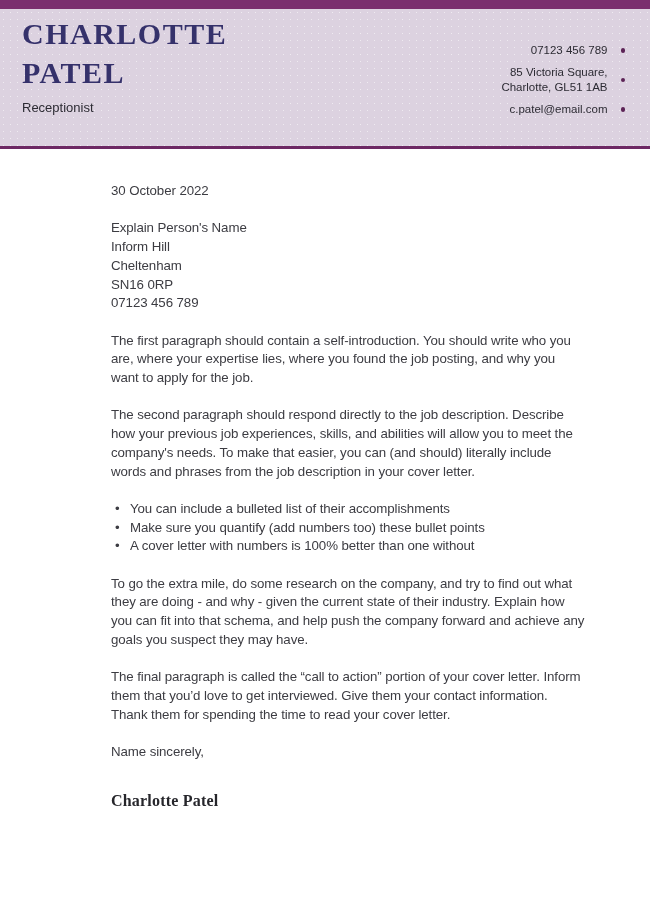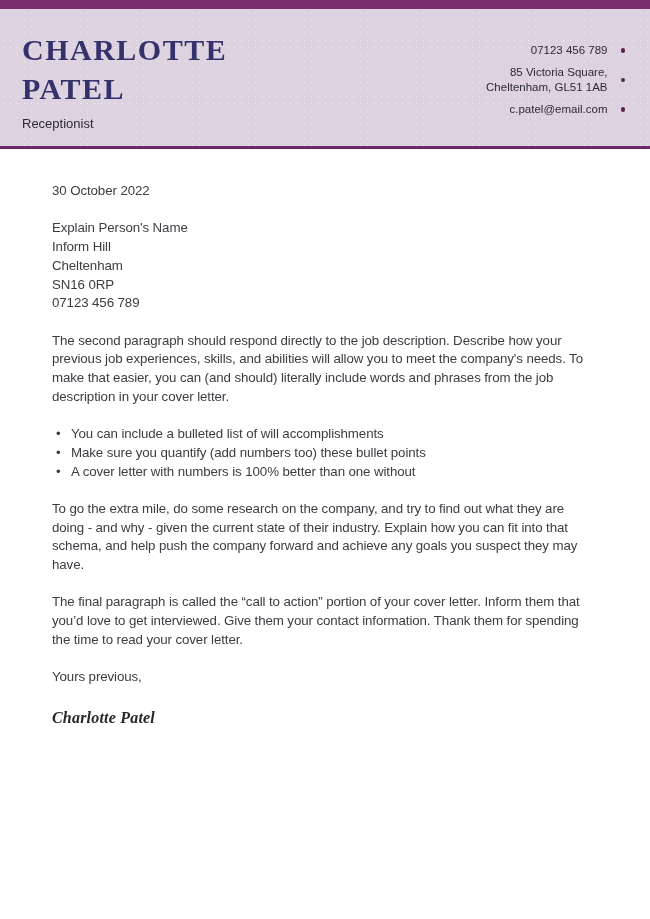--- a/index.html
+++ b/index.html
@@ -31,21 +31,21 @@
   .letterhead {
     height: 140px;
     background-color: var(--header-bg);
     background-image: radial-gradient(circle, rgba(255,255,255,0.55) 0.9px, rgba(255,255,255,0) 1px);
     background-size: 7px 7px;
     border-bottom: 3px solid var(--header-rule);
     display: flex;
     justify-content: space-between;
     padding: 0 25px 0 22px;
   }
-  .identity { padding-top: 21px; }
+  .identity { padding-top: 5px; }
   .name {
     font-family: "Liberation Serif", serif;
     font-weight: bold;
     font-size: 30px;
     line-height: 39px;
     letter-spacing: 1.5px;
     color: var(--name-color);
   }
   .job-title {
     font-size: 13px;
@@ -66,39 +66,38 @@
   .contact-text { text-align: right; line-height: 15px; }
   .dot {
     width: 4.5px;
     height: 4.5px;
     border-radius: 50%;
     background: var(--dot-color);
     margin-left: 13px;
     flex: none;
   }
   .letter-body {
-    padding: 33px 64px 0 52px;
+    padding: 33px 64px 0 111px;
     font-size: 13.3px;
     line-height: 18.7px;
     letter-spacing: -0.1px;
     max-width: 650px;
   }
   .letter-body .block { margin-bottom: 18.7px; }
   .addr-line, .body-line { display: block; }
   ul.bullet-list { list-style: none; margin-bottom: 18.7px; padding-left: 4px; }
   ul.bullet-list li { display: flex; }
   ul.bullet-list .bmark { width: 15px; flex: none; }
   .signature {
     font-family: "Liberation Serif", serif;
     font-weight: bold;
     font-size: 16px;
     color: #26262b;
-    margin-top: 22px;
+    margin-top: 30px;
     letter-spacing: 0.2px;
-    font-style: italic;
   }
 </style>
 </head>
 <body>
 
 <div class="page">
 
   <div class="top-bar"></div>
 
   <div class="letterhead">
@@ -111,21 +110,21 @@
     </div>
 
     <div class="contact-list">
       <div class="contact-entry">
         <div class="contact-text">07123 456 789</div>
         <span class="dot"></span>
       </div>
       <div class="contact-entry">
         <div class="contact-text">
           <span class="addr-line">85 Victoria Square,</span>
-          <span class="addr-line">Cheltenham, GL51 1AB</span>
+          <span class="addr-line">Charlotte, GL51 1AB</span>
         </div>
         <span class="dot"></span>
       </div>
       <div class="contact-entry">
         <div class="contact-text">c.patel@email.com</div>
         <span class="dot"></span>
       </div>
     </div>
   </div>
 
@@ -134,40 +133,41 @@
 
     <div class="block">
       <span class="body-line">Explain Person's Name</span>
       <span class="body-line">Inform Hill</span>
       <span class="body-line">Cheltenham</span>
       <span class="body-line">SN16 0RP</span>
       <span class="body-line">07123 456 789</span>
     </div>
 
 
+    <p class="block">The first paragraph should contain a self-introduction. You should write who you are, where your expertise lies, where you found the job posting, and why you want to apply for the job.</p>
 
     <p class="block">The second paragraph should respond directly to the job description. Describe how your previous job experiences, skills, and abilities will allow you to meet the company's needs. To make that easier, you can (and should) literally include words and phrases from the job description in your cover letter.</p>
 
     <ul class="bullet-list">
       <li>
         <span class="bmark">•</span>
-        <span>You can include a bulleted list of will accomplishments</span>
+        <span>You can include a bulleted list of their accomplishments</span>
       </li>
       <li>
         <span class="bmark">•</span>
         <span>Make sure you quantify (add numbers too) these bullet points</span>
       </li>
       <li>
         <span class="bmark">•</span>
         <span>A cover letter with numbers is 100% better than one without</span>
       </li>
     </ul>
 
     <p class="block">To go the extra mile, do some research on the company, and try to find out what they are doing - and why - given the current state of their industry. Explain how you can fit into that schema, and help push the company forward and achieve any goals you suspect they may have.</p>
 
     <p class="block">The final paragraph is called the “call to action” portion of your cover letter. Inform them that you’d love to get interviewed. Give them your contact information. Thank them for spending the time to read your cover letter.</p>
 
-    <p class="block">Yours previous,</p>
+    <p class="block">Name sincerely,</p>
 
     <p class="signature">Charlotte Patel</p>
   </div>
 
 </div>
 
 </body></html>

